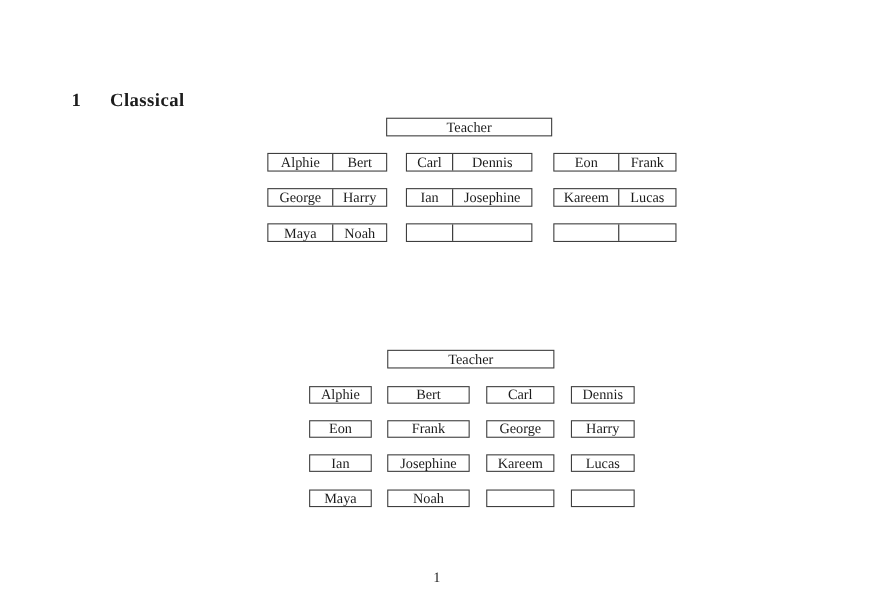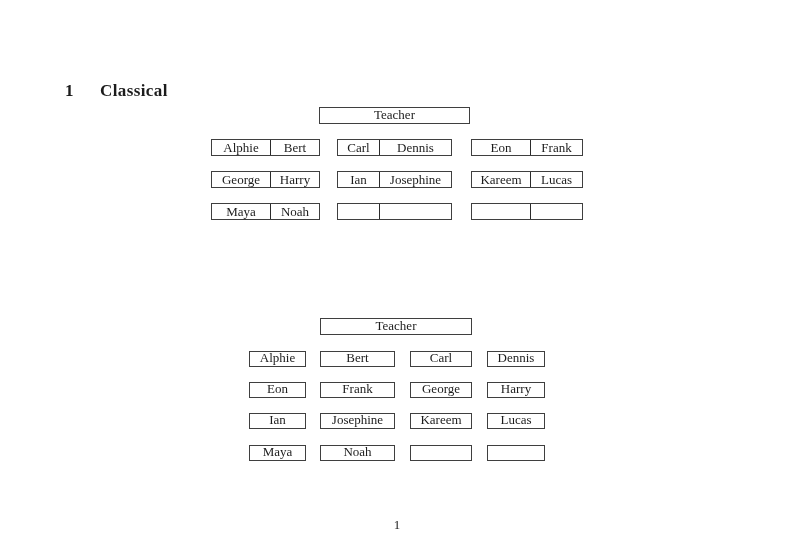--- a/index.html
+++ b/index.html
@@ -25,21 +25,22 @@
   #heading-2{top:269px;}
   .section-number{display:inline-block;width:35px;}
   
   .boxed{
     position:absolute;
     box-sizing:border-box;
     border:1px solid #3f3f3f;
     background:#ffffff;
     font-size:13px;
     display:flex;
-    align-items:flex-end;
+    align-items:center;
+    margin-left:32px;
   }
   .teacher-box{justify-content:center;height:17px;}
   #teacher-classical{left:319px;top:107px;width:151px;}
   #teacher-distributed{left:320px;top:318px;width:152px;}
   
   .desk{height:17px;}
   .desk .seat{
     display:flex;align-items:center;justify-content:center;
     height:100%;box-sizing:border-box;overflow:hidden;
   }

